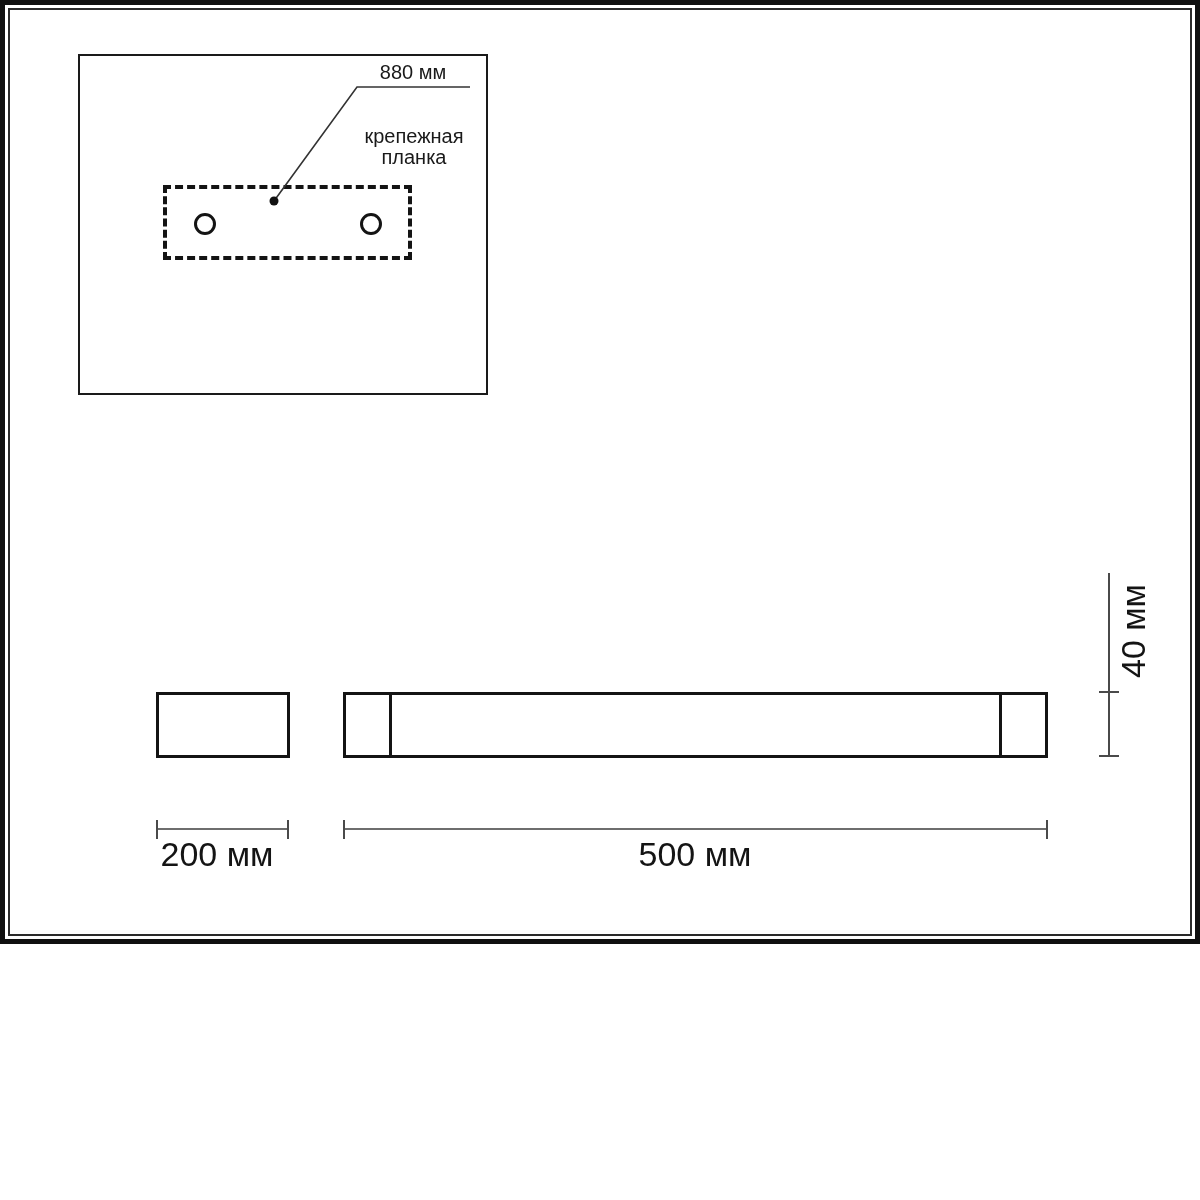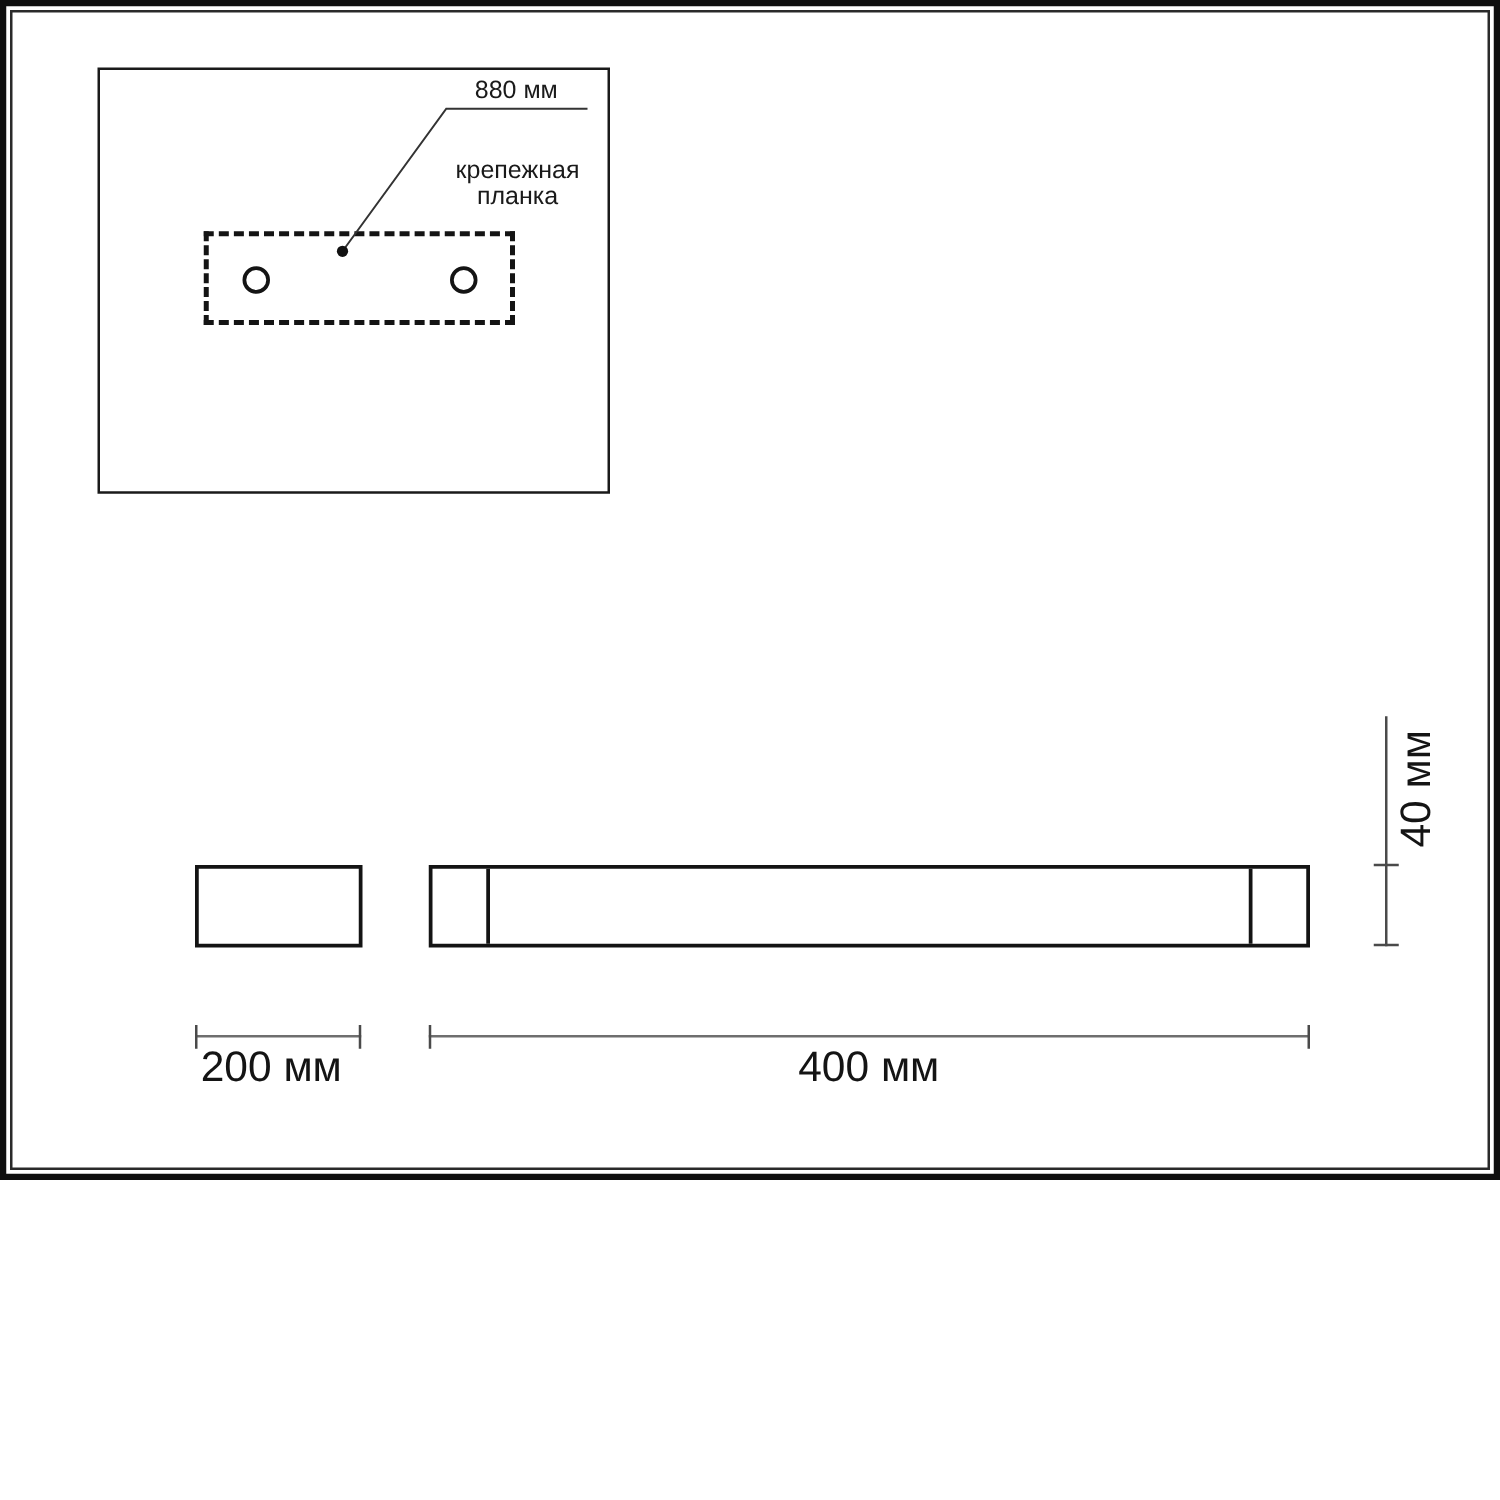--- a/index.html
+++ b/index.html
@@ -89,16 +89,16 @@
 
   <div class="dim-line-h dim900-line"></div>
   <div class="vtick vtick-c"></div>
   <div class="vtick vtick-d"></div>
 
   <div class="dim40-line"></div>
   <div class="htick htick-a"></div>
   <div class="htick htick-b"></div>
 
   <div class="dim-text label-100">200 мм</div>
-  <div class="dim-text label-900">400 мм</div>
+  <div class="dim-text label-900">500 мм</div>
   <div class="dim-text label-40">40 мм</div>
 
 </div>
 
 </body></html>

